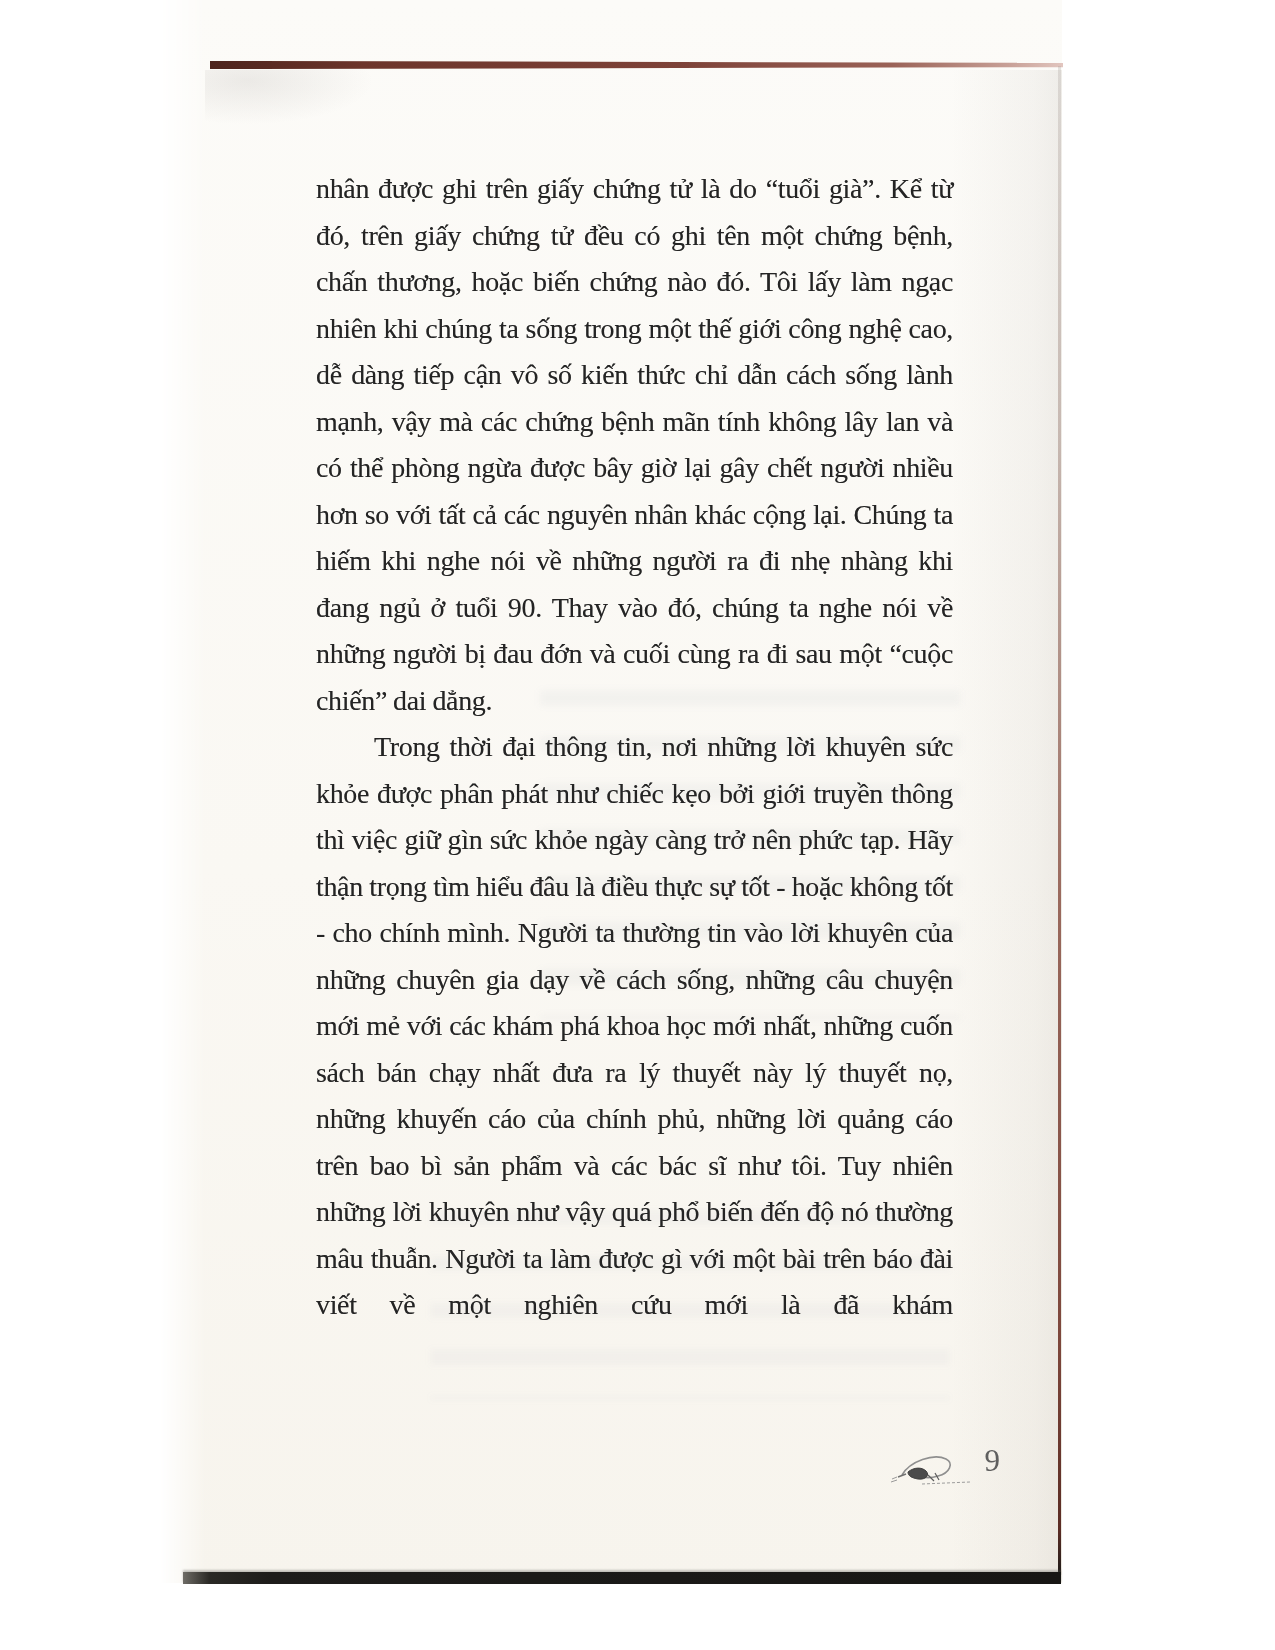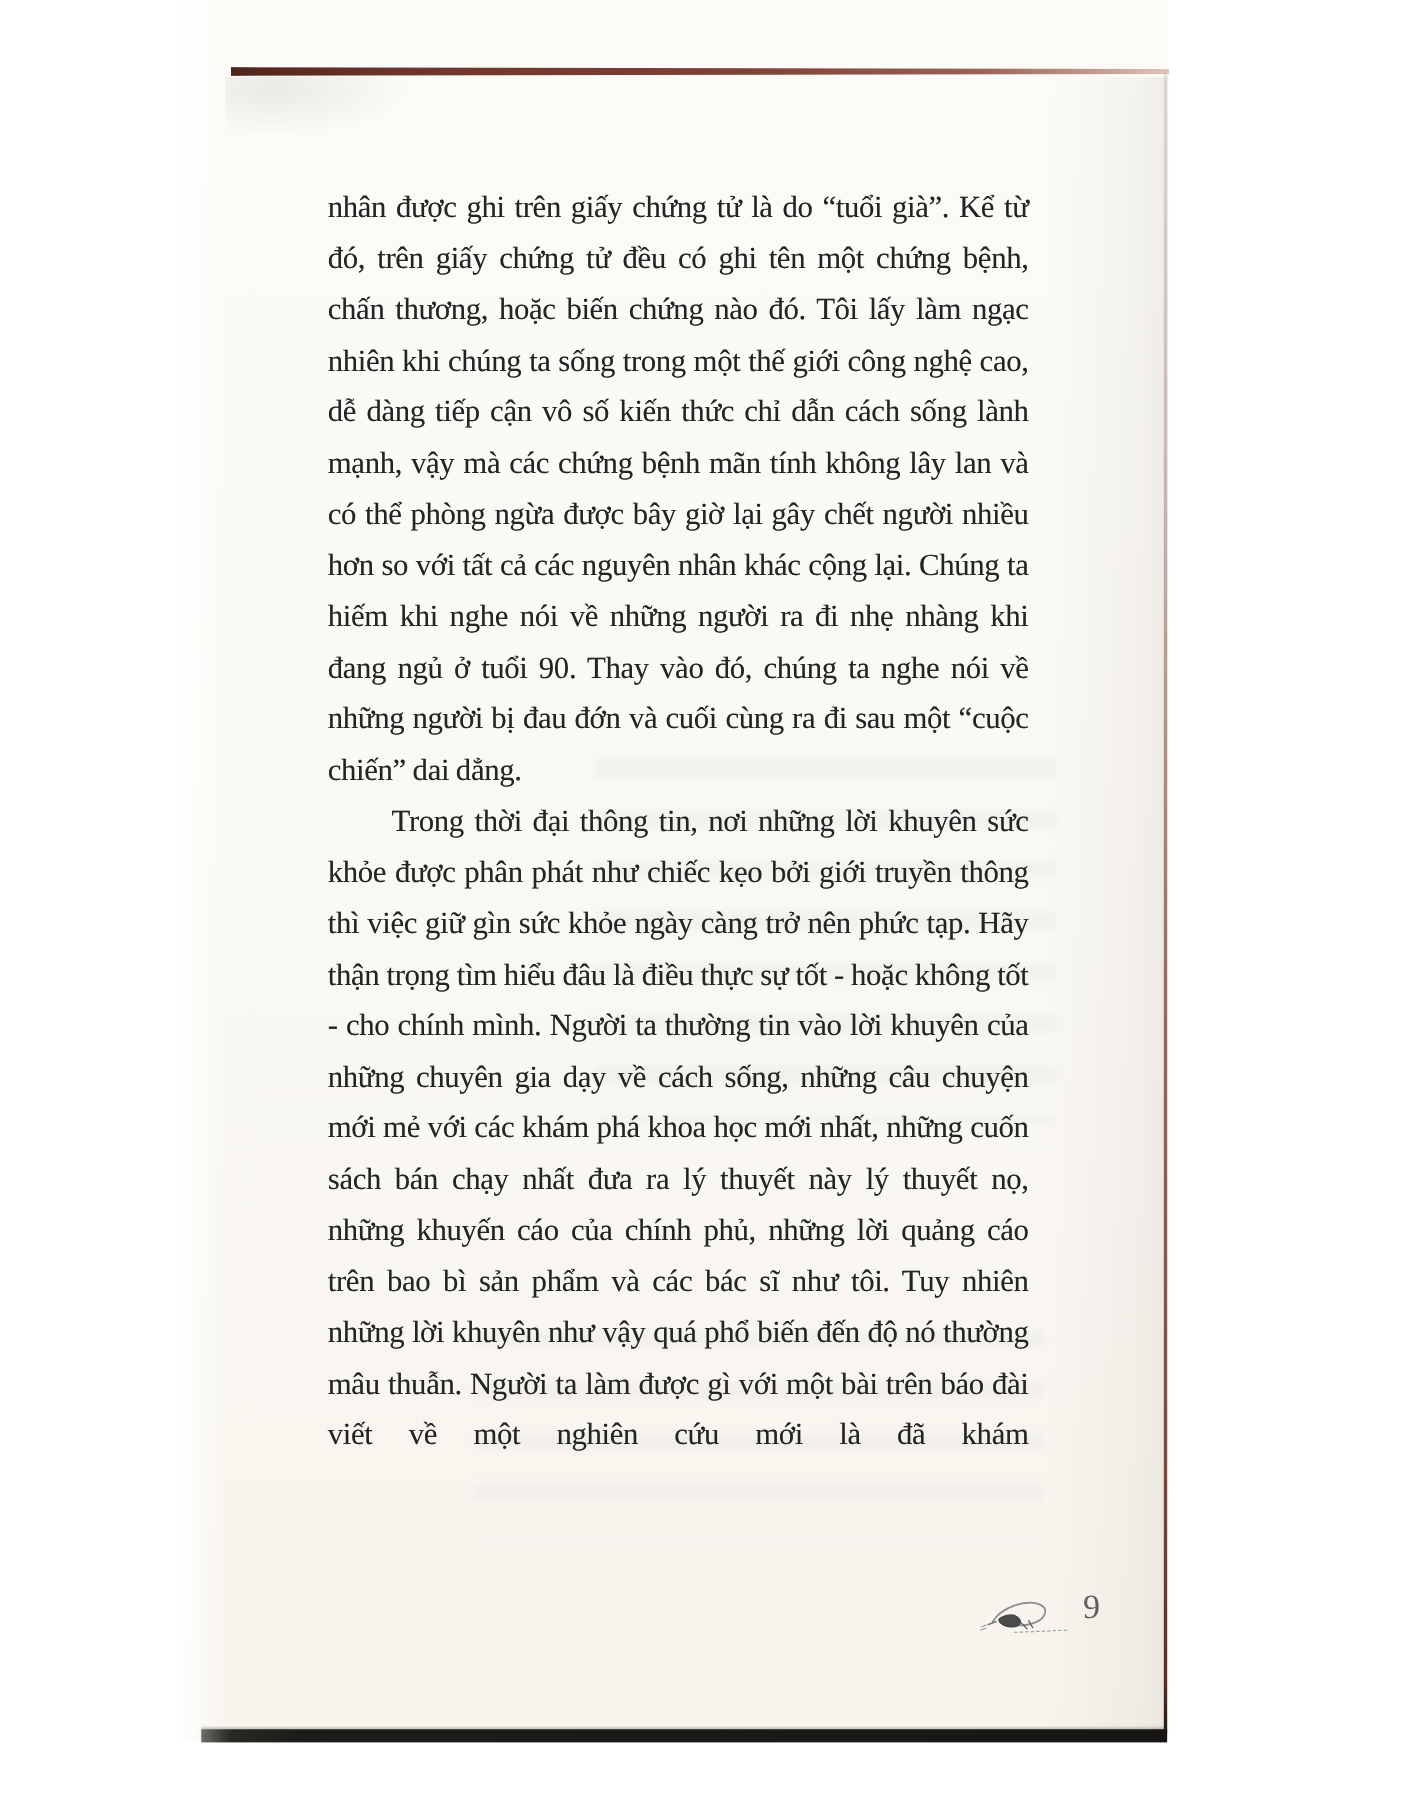--- a/index.html
+++ b/index.html
@@ -72,21 +72,21 @@
     left:430px;top:1210px;width:520px;height:190px;
     background:repeating-linear-gradient(
       to bottom,
       rgba(110,120,150,0.04) 0px, rgba(110,120,150,0.04) 15px,
       rgba(110,120,150,0) 15px, rgba(110,120,150,0) 46.5px);
     filter:blur(3px);
   }
   
   .text-block{
     position:absolute;
-    left:298px;top:166px;width:637px;
+    left:316px;top:166px;width:637px;
     font-size:28px;line-height:46.5px;
     color:#242424;
     letter-spacing:-0.35px;
     word-spacing:-0.5px;
     text-shadow:0 0 0.5px rgba(50,50,50,0.4);
   }
   .text-block p{margin:0;text-align:justify;}
   .text-block p.para2{text-indent:58px;text-align-last:justify;}
   
   .footer{

